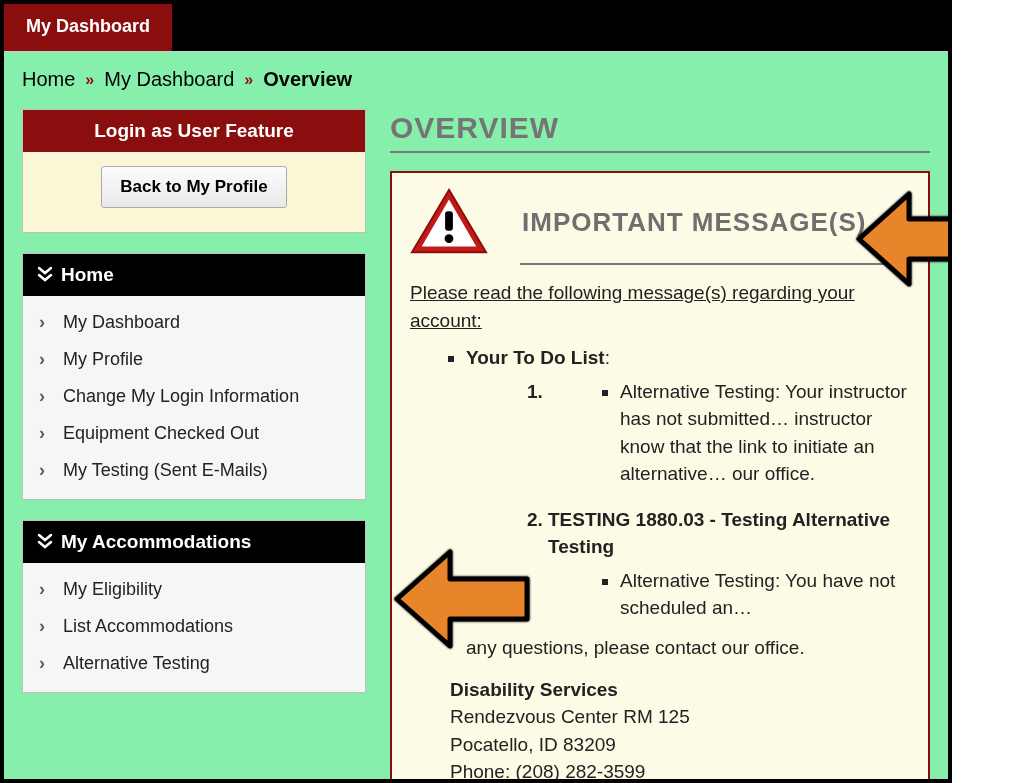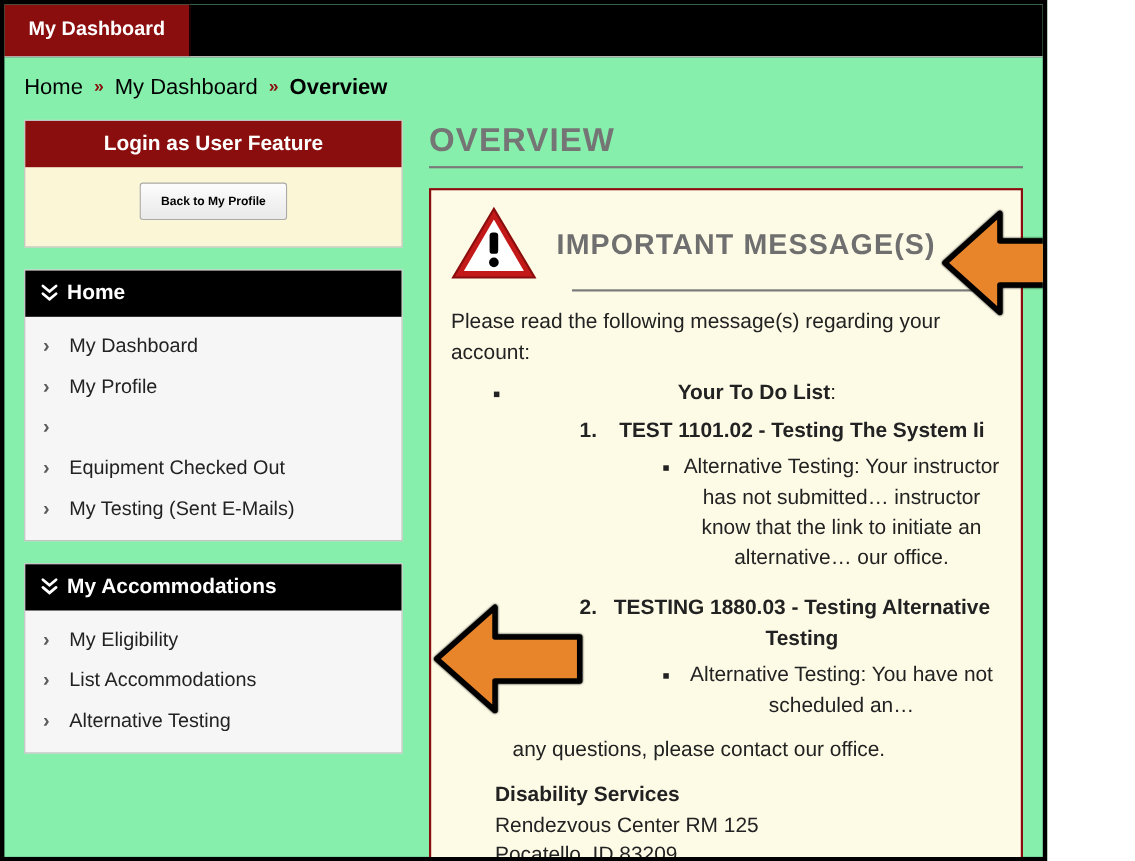--- a/index.html
+++ b/index.html
@@ -85,21 +85,21 @@
     padding: 14px 18px 24px 18px;
     text-align: center;
   }
   .btn {
     display: inline-block;
     background: linear-gradient(#fcfcfc,#e9e9e9);
     border: 1px solid #aaa;
     border-radius: 3px;
     padding: 10px 18px;
     font-weight: bold;
-    font-size: 11px;
+    font-size: 17px;
     cursor: pointer;
     color: #000;
   }
 
   .navgroup {
     border: 1px solid #bfbfbf;
     margin-bottom: 20px;
     background: #f6f6f6;
   }
   .navgroup .ng-head {
@@ -158,38 +158,38 @@
     border: 2px solid #8b0e0e;
     background: #fdfbe6;
     padding: 14px 18px 22px 18px;
     min-height: 560px;
     overflow: hidden;
   }
 
   .imp-header {
     display: flex;
     align-items: center;
-    gap: 18px;
+    gap: 34px;
     margin-bottom: 4px;
   }
   .imp-title {
     color: #6f6f6f;
     font-weight: bold;
     font-size: 26px;
     letter-spacing: 1px;
   }
   .imp-rule {
     border: none;
     border-top: 2px solid #7a7a7a;
     margin: 6px 0 14px 110px;
   }
 
   .imp-body { font-size: 19px; line-height: 1.45; }
-  .imp-body .intro { margin: 4px 0 10px 0; }
-  .imp-body ul.sq { list-style: square; margin: 0 0 0 56px; padding: 0; text-align: center; }
+  .imp-body .intro { margin: 4px 0 10px 0; text-decoration: underline; }
+  .imp-body ul.sq { list-style: square; margin: 0 0 0 56px; padding: 0; }
   .imp-body ol { margin: 6px 0 0 82px; padding: 0; font-weight: bold; }
   .imp-body ol li { margin-bottom: 18px; }
   .imp-body ol li ul { list-style: square; font-weight: normal; margin: 6px 0 0 32px; }
   .imp-body .contact { margin-top: 10px; margin-left: 40px; }
   .imp-body .contact .cname { font-weight: bold; }
 
   .questions-line { margin-left: 56px; margin-top: -6px; margin-bottom: 14px; font-size: 19px; }
 
   
   .warn-icon {
@@ -247,20 +247,21 @@
           <li>
             <span class="chev-right">›</span>
             <span>My Dashboard</span>
           </li>
           <li>
             <span class="chev-right">›</span>
             <span>My Profile</span>
           </li>
           <li>
             <span class="chev-right">›</span>
+            <span>Change My Login Information</span>
           </li>
           <li>
             <span class="chev-right">›</span>
             <span>Equipment Checked Out</span>
           </li>
           <li>
             <span class="chev-right">›</span>
             <span>My Testing (Sent E-Mails)</span>
           </li>
         </ul>
@@ -312,21 +313,20 @@
         <hr class="imp-rule">
 
         <div class="imp-body">
           <div class="intro">Please read the following message(s) regarding your account:</div>
 
           <ul class="sq">
             <li>
               <strong><span>Your To Do List</span></strong>:
               <ol>
                 <li>
-                  <span>TEST 1101.02 - Testing The System Ii</span>
                   <ul>
                     <li>Alternative Testing: Your instructor has not submitted… instructor know that the link to initiate an alternative… our office.</li>
                   </ul>
                 </li>
                 <li>
                   <span>TESTING 1880.03 - Testing Alternative Testing</span>
                   <ul>
                     <li>Alternative Testing: You have not scheduled an…</li>
                   </ul>
                 </li>

